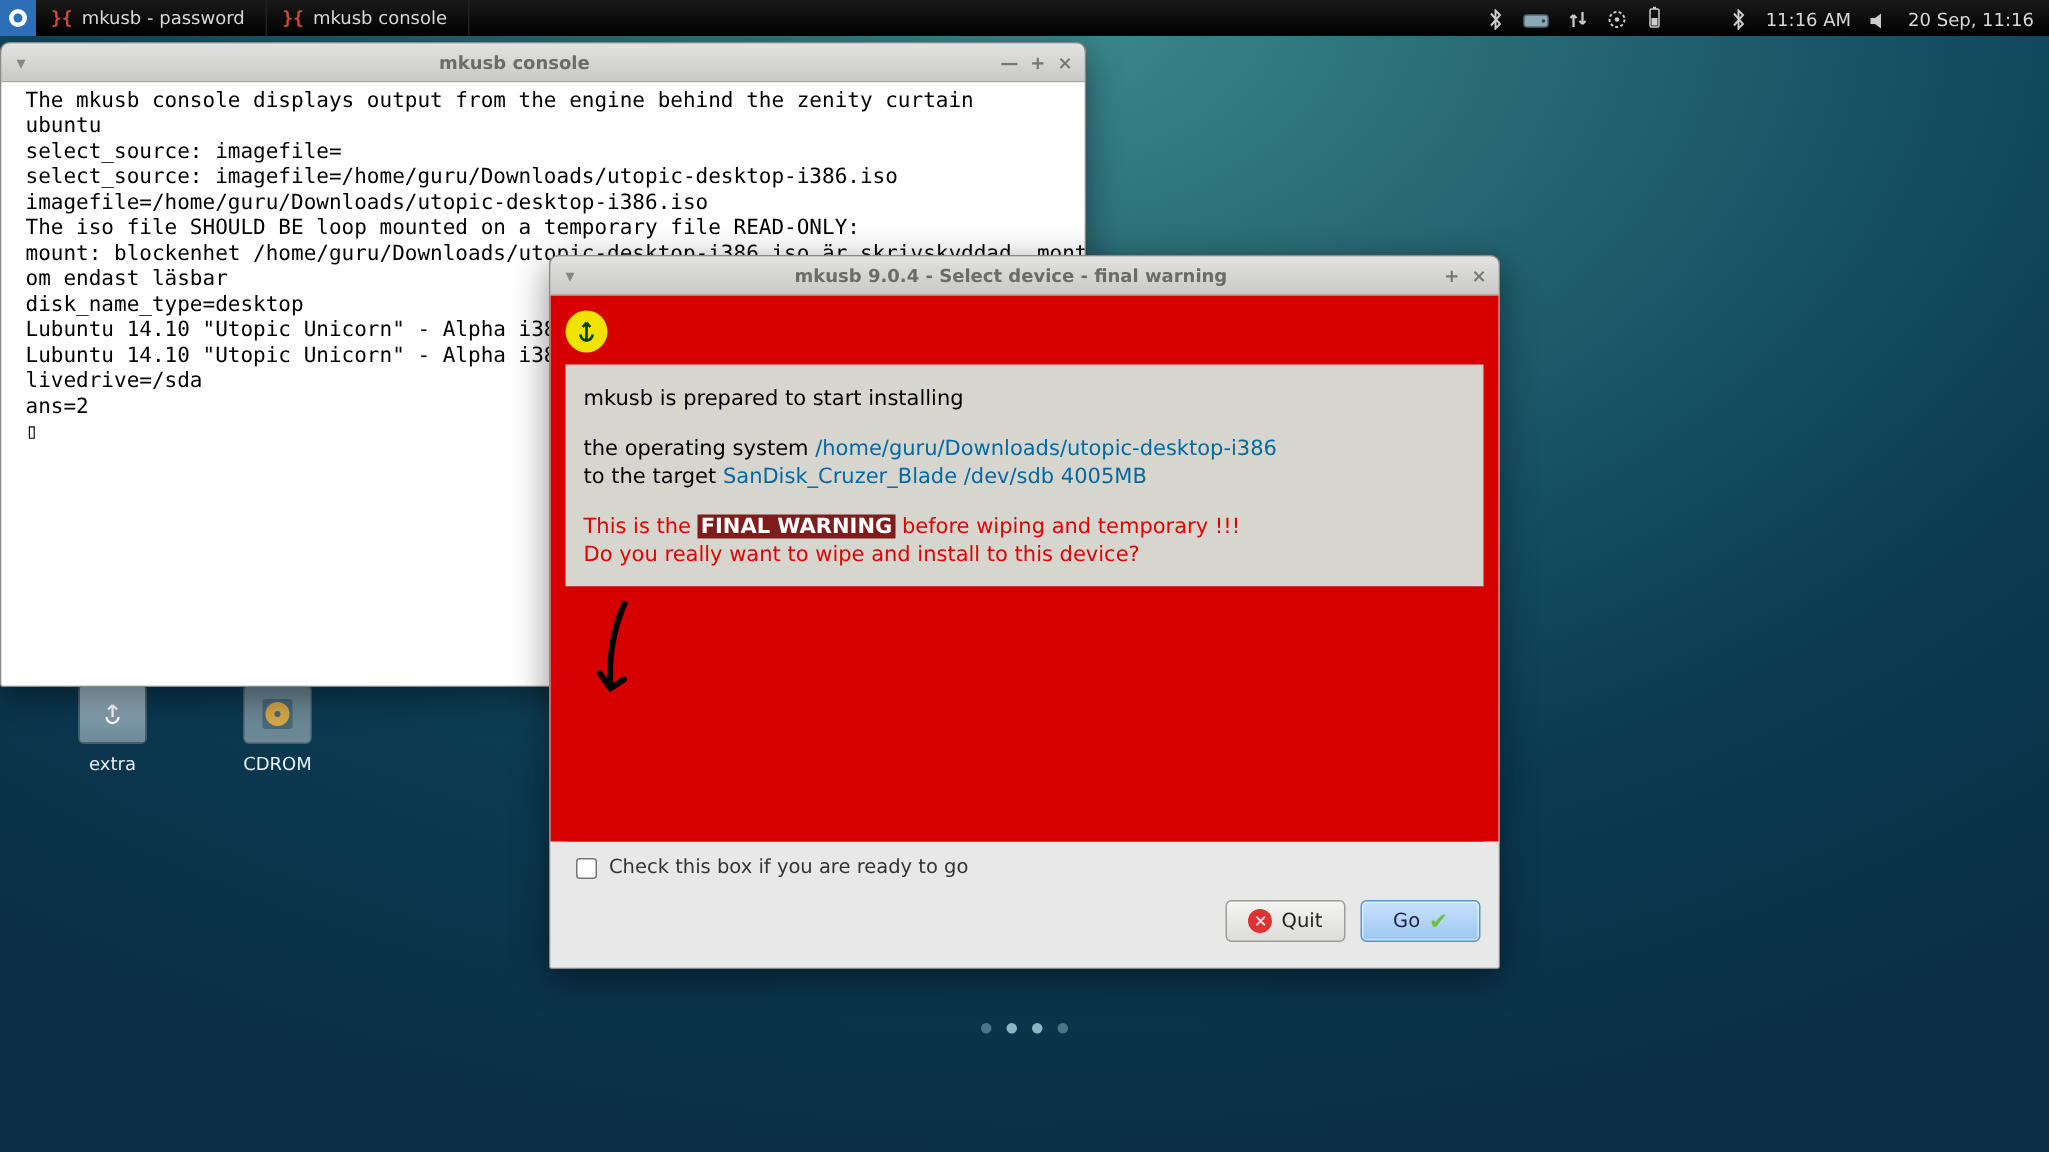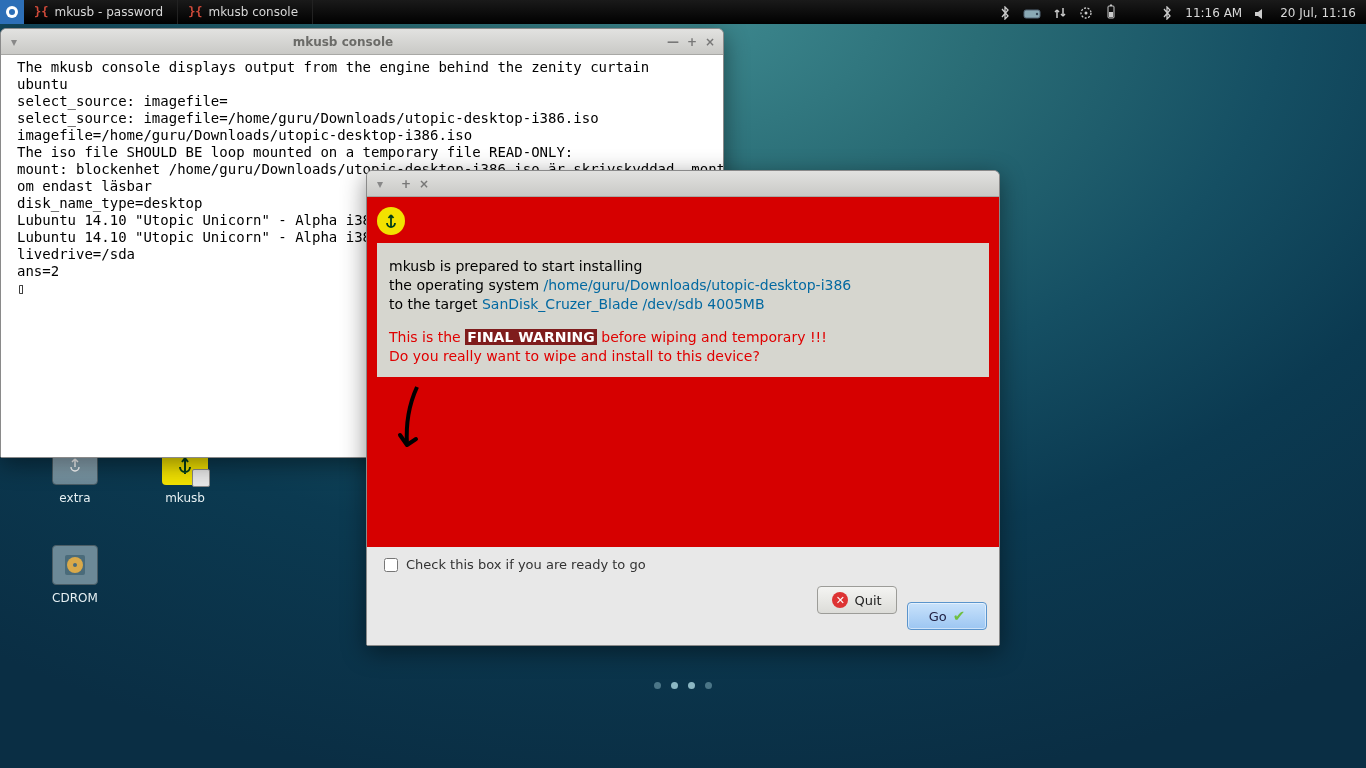--- a/index.html
+++ b/index.html
@@ -20,21 +20,21 @@
   }
   .panel .task {
     display:flex; align-items:center; gap:6px; padding:0 14px 0 10px; height:100%;
     border-right:1px solid #222;
   }
   .panel .task .x-icon { color:#d04a3a; font-weight:bold; font-family:monospace; }
   .panel .spacer { flex:1; }
   .panel .tray { display:flex; align-items:flex-end; gap:12px; padding:0 10px; }
   .panel .tray span { display:inline-flex; align-items:center; }
   
-  .desktop-icons { position:absolute; top:445px; left:30px; display:grid; grid-template-columns: 100px 100px; row-gap:40px; column-gap:10px; z-index:1;}
+  .desktop-icons { position:absolute; top:456px; left:30px; display:grid; grid-template-columns: 100px 100px; row-gap:40px; column-gap:10px; z-index:1;}
   .dicon { width:90px; text-align:center; color:#e6f0f3; font-size:12px;}
   .dicon .glyph { width:46px; height:40px; margin:0 auto 6px; border-radius:4px; display:flex; align-items:center; justify-content:center; font-size:20px;}
   .drive-glyph { background:linear-gradient(#9db6c4,#6c8997); border:1px solid #4a5d66;}
   .usb-glyph { background:#f2e200; border-radius:50%; width:46px; height:46px; color:#003e1a; font-weight:bold; position:relative;}
   .usb-glyph::after { content:""; position:absolute; right:-2px; bottom:-2px; width:16px; height:16px; background:#e8e8e8; border:1px solid #888; border-radius:2px;}
   .cd-glyph { background:#6c8997; border:1px solid #4a5d66;}
   
   .window {
     position:absolute; background:#e8e8e8; border:1px solid #8a8a8a; border-radius:6px 6px 2px 2px;
     box-shadow: 0 6px 24px rgba(0,0,0,0.45);
@@ -73,21 +73,20 @@
   .check-row input { width:14px; height:14px;}
   .btn-row { display:flex; justify-content:flex-end; gap:10px; padding:8px 12px 12px;}
   .btn {
     min-width:80px; height:28px; border:1px solid #9c9c98; border-radius:4px;
     background:linear-gradient(#f4f4f2,#dcdcd8); display:flex; align-items:center; justify-content:center;
     gap:6px; font-size:13px; color:#222; padding:0 12px;
   }
   .btn.primary {
     background:linear-gradient(#c9e2fb,#9cc6f2); border-color:#5a94cc; color:#224;
     box-shadow: inset 0 0 0 1px rgba(255,255,255,0.5);
-    margin-top: 16px;
   }
   .btn .xmark { width:16px; height:16px; background:#d33; border-radius:50%; color:#fff; display:flex; align-items:center; justify-content:center; font-size:11px; font-weight:bold;}
   .btn .check { color:#6fbf3f; font-weight:bold; font-size:15px;}
   
   .busy { position:absolute; left:50%; top:682px; transform:translateX(-50%); display:flex; gap:10px; z-index:2;}
   .busy span { width:7px; height:7px; border-radius:50%; background:#8bb7c3;}
   .busy span.dim { opacity:.5;}
 </style>
 </head>
 <body>
@@ -144,40 +143,32 @@
       <svg width="12" height="14" viewBox="0 0 12 14">
           <path d="M3 3 L9 10 L6 13 L6 1 L9 4 L3 11" stroke="#ccc" stroke-width="1.3" fill="none"></path>
         </svg>
     </span>
     <span>11:16 AM</span>
     <span>
       <svg width="14" height="12" viewBox="0 0 14 12">
           <path d="M1 4 H4 L8 1 V11 L4 8 H1 Z" fill="#ccc"></path>
         </svg>
     </span>
-    <span>20 Jul, 11:16</span>
+    <span>20 Sep, 11:16</span>
   </div>
 </div>
 
 <div class="desktop-icons">
   <div class="dicon">
     <div class="glyph drive-glyph">
       <svg width="20" height="16" viewBox="0 0 20 16">
           <path d="M10 2 v8 M10 2 l3 3 M10 2 l-3 3 M6 10 a4 4 0 0 0 8 0" stroke="#fff" stroke-width="1.5" fill="none"></path>
         </svg>
     </div>
     <div>extra</div>
-  </div>
-  <div class="dicon">
-    <div class="glyph usb-glyph">
-      <svg width="22" height="22" viewBox="0 0 22 22">
-          <path d="M11 20 V4 M11 4 l-3 4 M11 4 l3 4 M6 13 a5 5 0 0 0 10 0" stroke="#003e1a" stroke-width="2" fill="none"></path>
-        </svg>
-    </div>
-    <div>mkusb</div>
   </div>
   <div class="dicon">
     <div class="glyph cd-glyph">
       <svg width="26" height="26" viewBox="0 0 26 26">
           <rect x="3" y="3" width="20" height="20" rx="2" fill="#4a6b7a"></rect>
           <circle cx="13" cy="13" r="8" fill="#d9a94a"></circle>
           <circle cx="13" cy="13" r="2" fill="#4a6b7a"></circle>
         </svg>
     </div>
     <div>CDROM</div>
@@ -206,34 +197,35 @@
 Lubuntu 14.10 "Utopic Unicorn" - Alpha i386 _
 Lubuntu 14.10 "Utopic Unicorn" - Alpha i386 _
 livedrive=/sda
 ans=2
 ▯</div>
 </div>
 
 <div id="dialog-window" class="window">
   <div class="titlebar">
     <div class="t-left">▾</div>
+    <div class="t-title">mkusb 9.0.4 - Select device - final warning</div>
     <div class="t-btns">
       <span>+</span>
       <span>×</span>
     </div>
   </div>
   <div id="dialog-body">
     <div class="red-area">
       <div class="usb-badge">
         <svg width="18" height="18" viewBox="0 0 18 18">
             <path d="M9 16 V3 M9 3 l-2.5 3 M9 3 l2.5 3 M5 11 a4 4 0 0 0 8 0" stroke="#003e1a" stroke-width="1.8" fill="none"></path>
           </svg>
       </div>
       <div class="gray-box">
-        <div style="">mkusb is prepared to start installing</div>
+        <div style="margin-bottom:14px;">mkusb is prepared to start installing</div>
         <div>
           <span>the operating system </span><span class="link">/home/guru/Downloads/utopic-desktop-i386</span>
         </div>
         <div style="margin-bottom:14px;">
           <span>to the target </span><span class="link">SanDisk_Cruzer_Blade /dev/sdb 4005MB</span>
         </div>
         <div class="red">
           <span>This is the </span><span class="fw">FINAL WARNING</span><span> before wiping and temporary !!!</span>
         </div>
         <div class="red">Do you really want to wipe and install to this device?</div>

